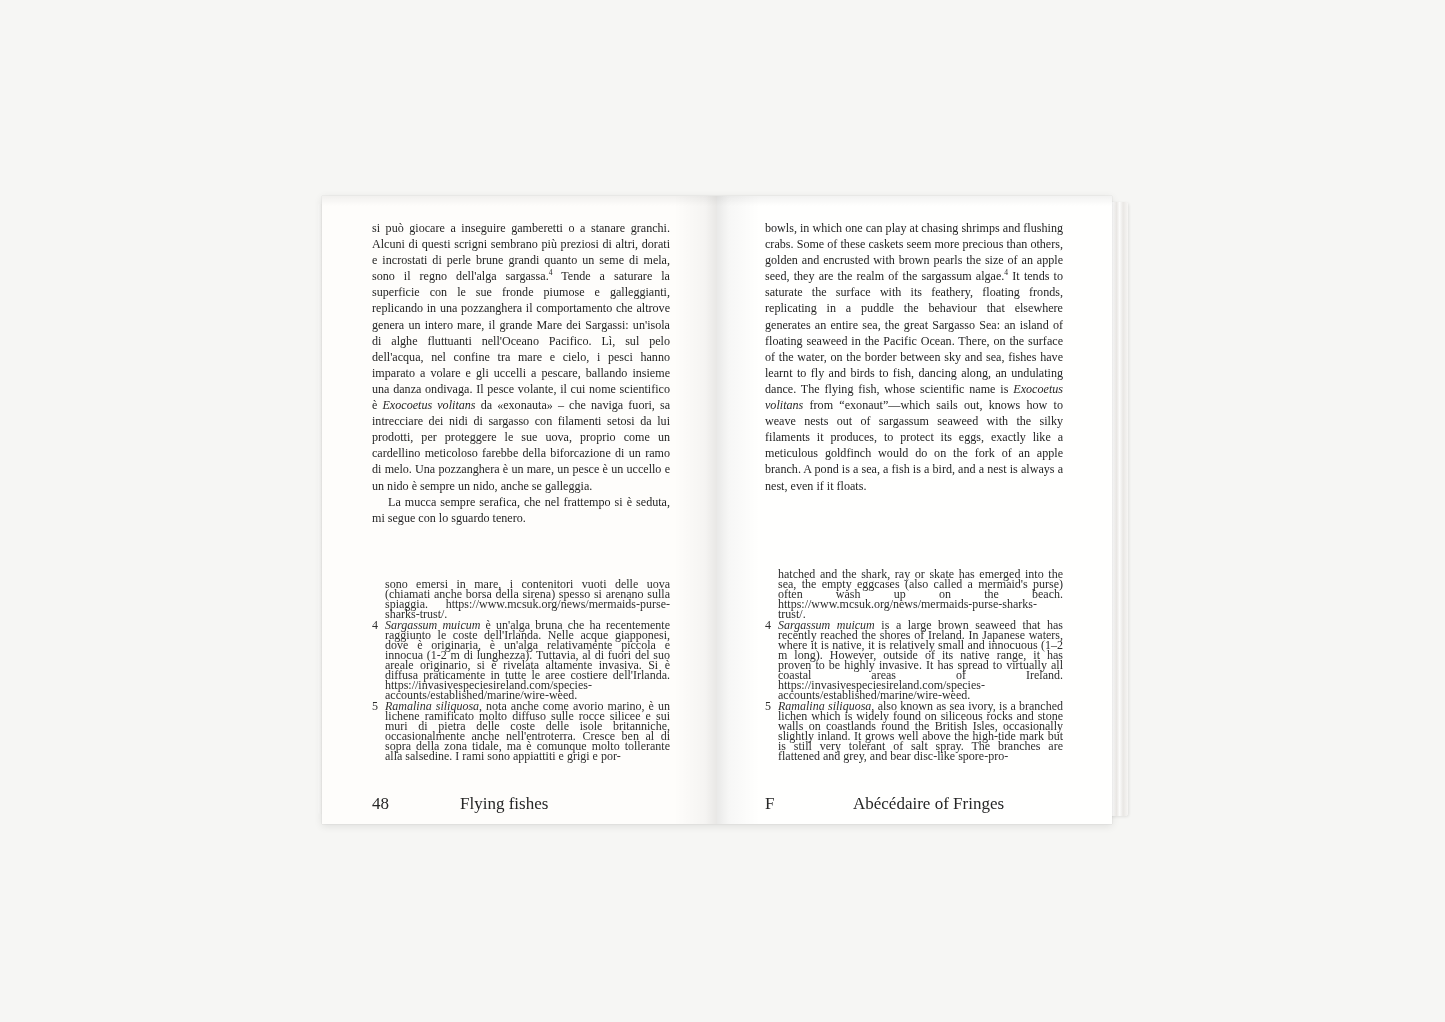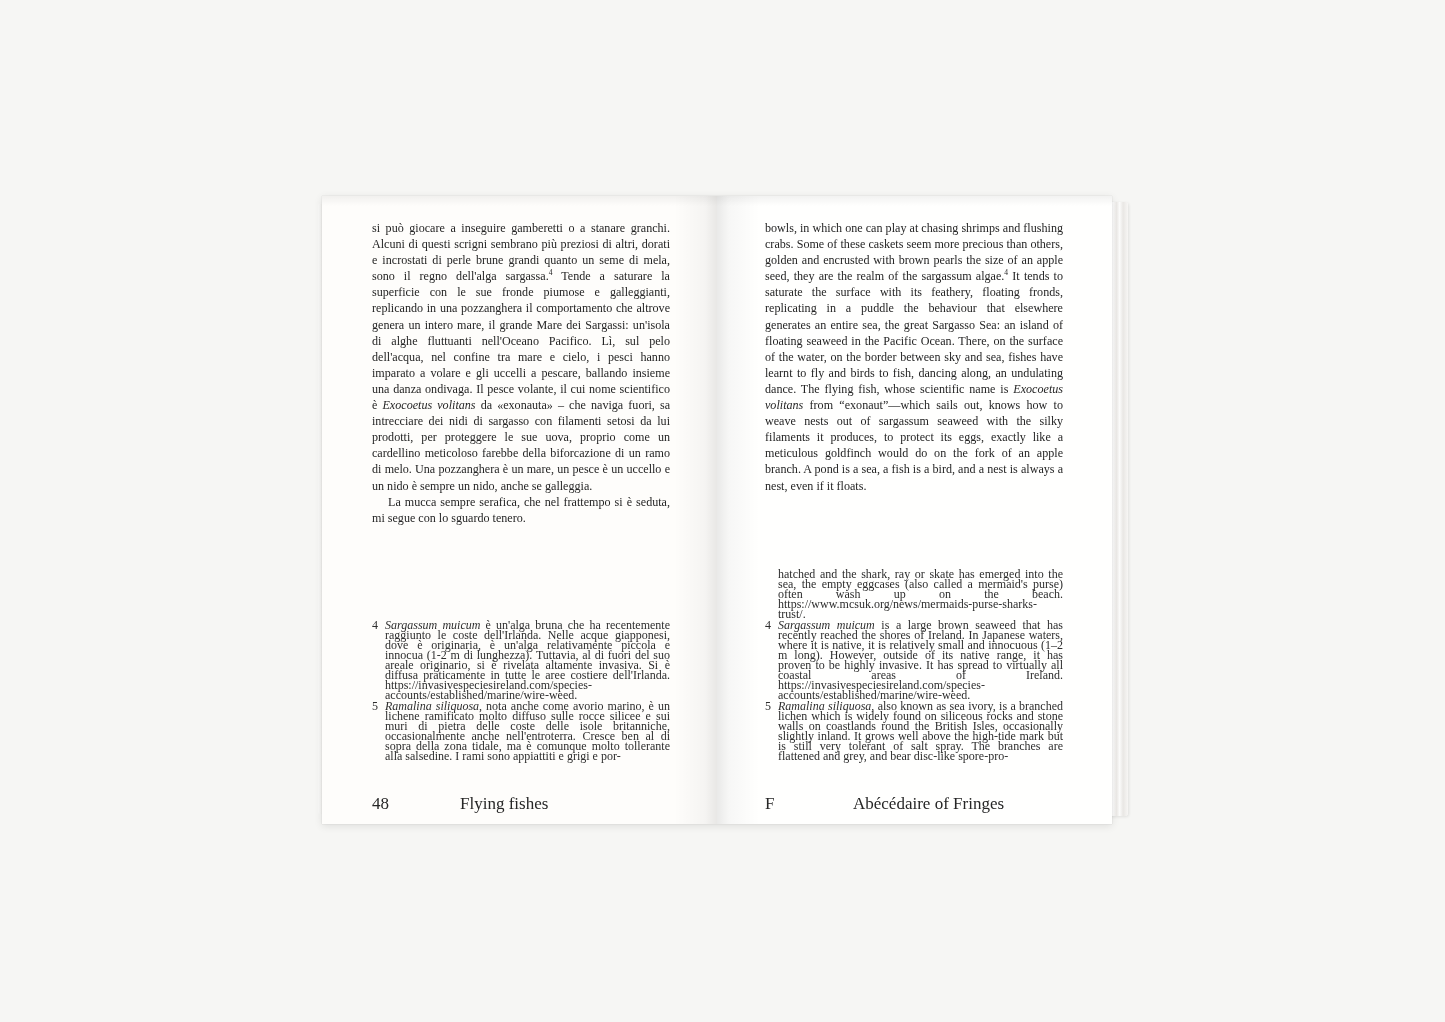--- a/index.html
+++ b/index.html
@@ -191,20 +191,24 @@
 
         <div class="col">
 
           <p class="body-text"><span>si può giocare a inseguire gamberetti o a stanare granchi. Alcuni di questi scrigni sembrano più preziosi di altri, dorati e incrostati di perle brune grandi quanto un seme di mela, sono il regno dell'alga sargassa.</span><sup>4</sup><span> Tende a saturare la superficie con le sue fronde piumose e galleggianti, replicando in una pozzanghera il comportamento che altrove genera un intero mare, il grande Mare dei Sargassi: un'isola di alghe fluttuanti nell'Oceano Pacifico. Lì, sul pelo dell'acqua, nel confine tra mare e cielo, i pesci hanno imparato a volare e gli uccelli a pescare, ballando insieme una danza ondivaga. Il pesce volante, il cui nome scientifico è </span><i>Exocoetus volitans</i><span> da «exonauta» – che naviga fuori, sa intrecciare dei nidi di sargasso con filamenti setosi da lui prodotti, per proteggere le sue uova, proprio come un cardellino meticoloso farebbe della biforcazione di un ramo di melo. Una pozzanghera è un mare, un pesce è un uccello e un nido è sempre un nido, anche se galleggia.</span></p>
 
 
           <p class="body-text">La mucca sempre serafica, che nel frattempo si è seduta, mi segue con lo sguardo tenero.</p>
         </div>
 
         <div class="notes">
+          <div class="note cont">
+            <span class="num"></span>
+            <span class="txt">sono emersi in mare, i contenitori vuoti delle uova (chiamati anche borsa della sirena) spesso si arenano sulla spiaggia. https://www.mcsuk.org/news/mermaids-purse-sharks-trust/.</span>
+          </div>
           <div class="note">
             <span class="num">4</span>
             <span class="txt"><i>Sargassum muicum</i><span> è un'alga bruna che ha recentemente raggiunto le coste dell'Irlanda. Nelle acque giapponesi, dove è originaria, è un'alga relativamente piccola e innocua (1-2 m di lunghezza). Tuttavia, al di fuori del suo areale originario, si è rivelata altamente invasiva. Si è diffusa praticamente in tutte le aree costiere dell'Irlanda. https://invasivespeciesireland.com/species-accounts/established/marine/wire-weed.</span></span>
           </div>
           <div class="note">
             <span class="num">5</span>
             <span class="txt"><i>Ramalina siliquosa</i><span>, nota anche come avorio marino, è un lichene ramificato molto diffuso sulle rocce silicee e sui muri di pietra delle coste delle isole britanniche, occasionalmente anche nell'entroterra. Cresce ben al di sopra della zona tidale, ma è comunque molto tollerante alla salsedine. I rami sono appiattiti e grigi e por-</span></span>
           </div>
         </div>
 

